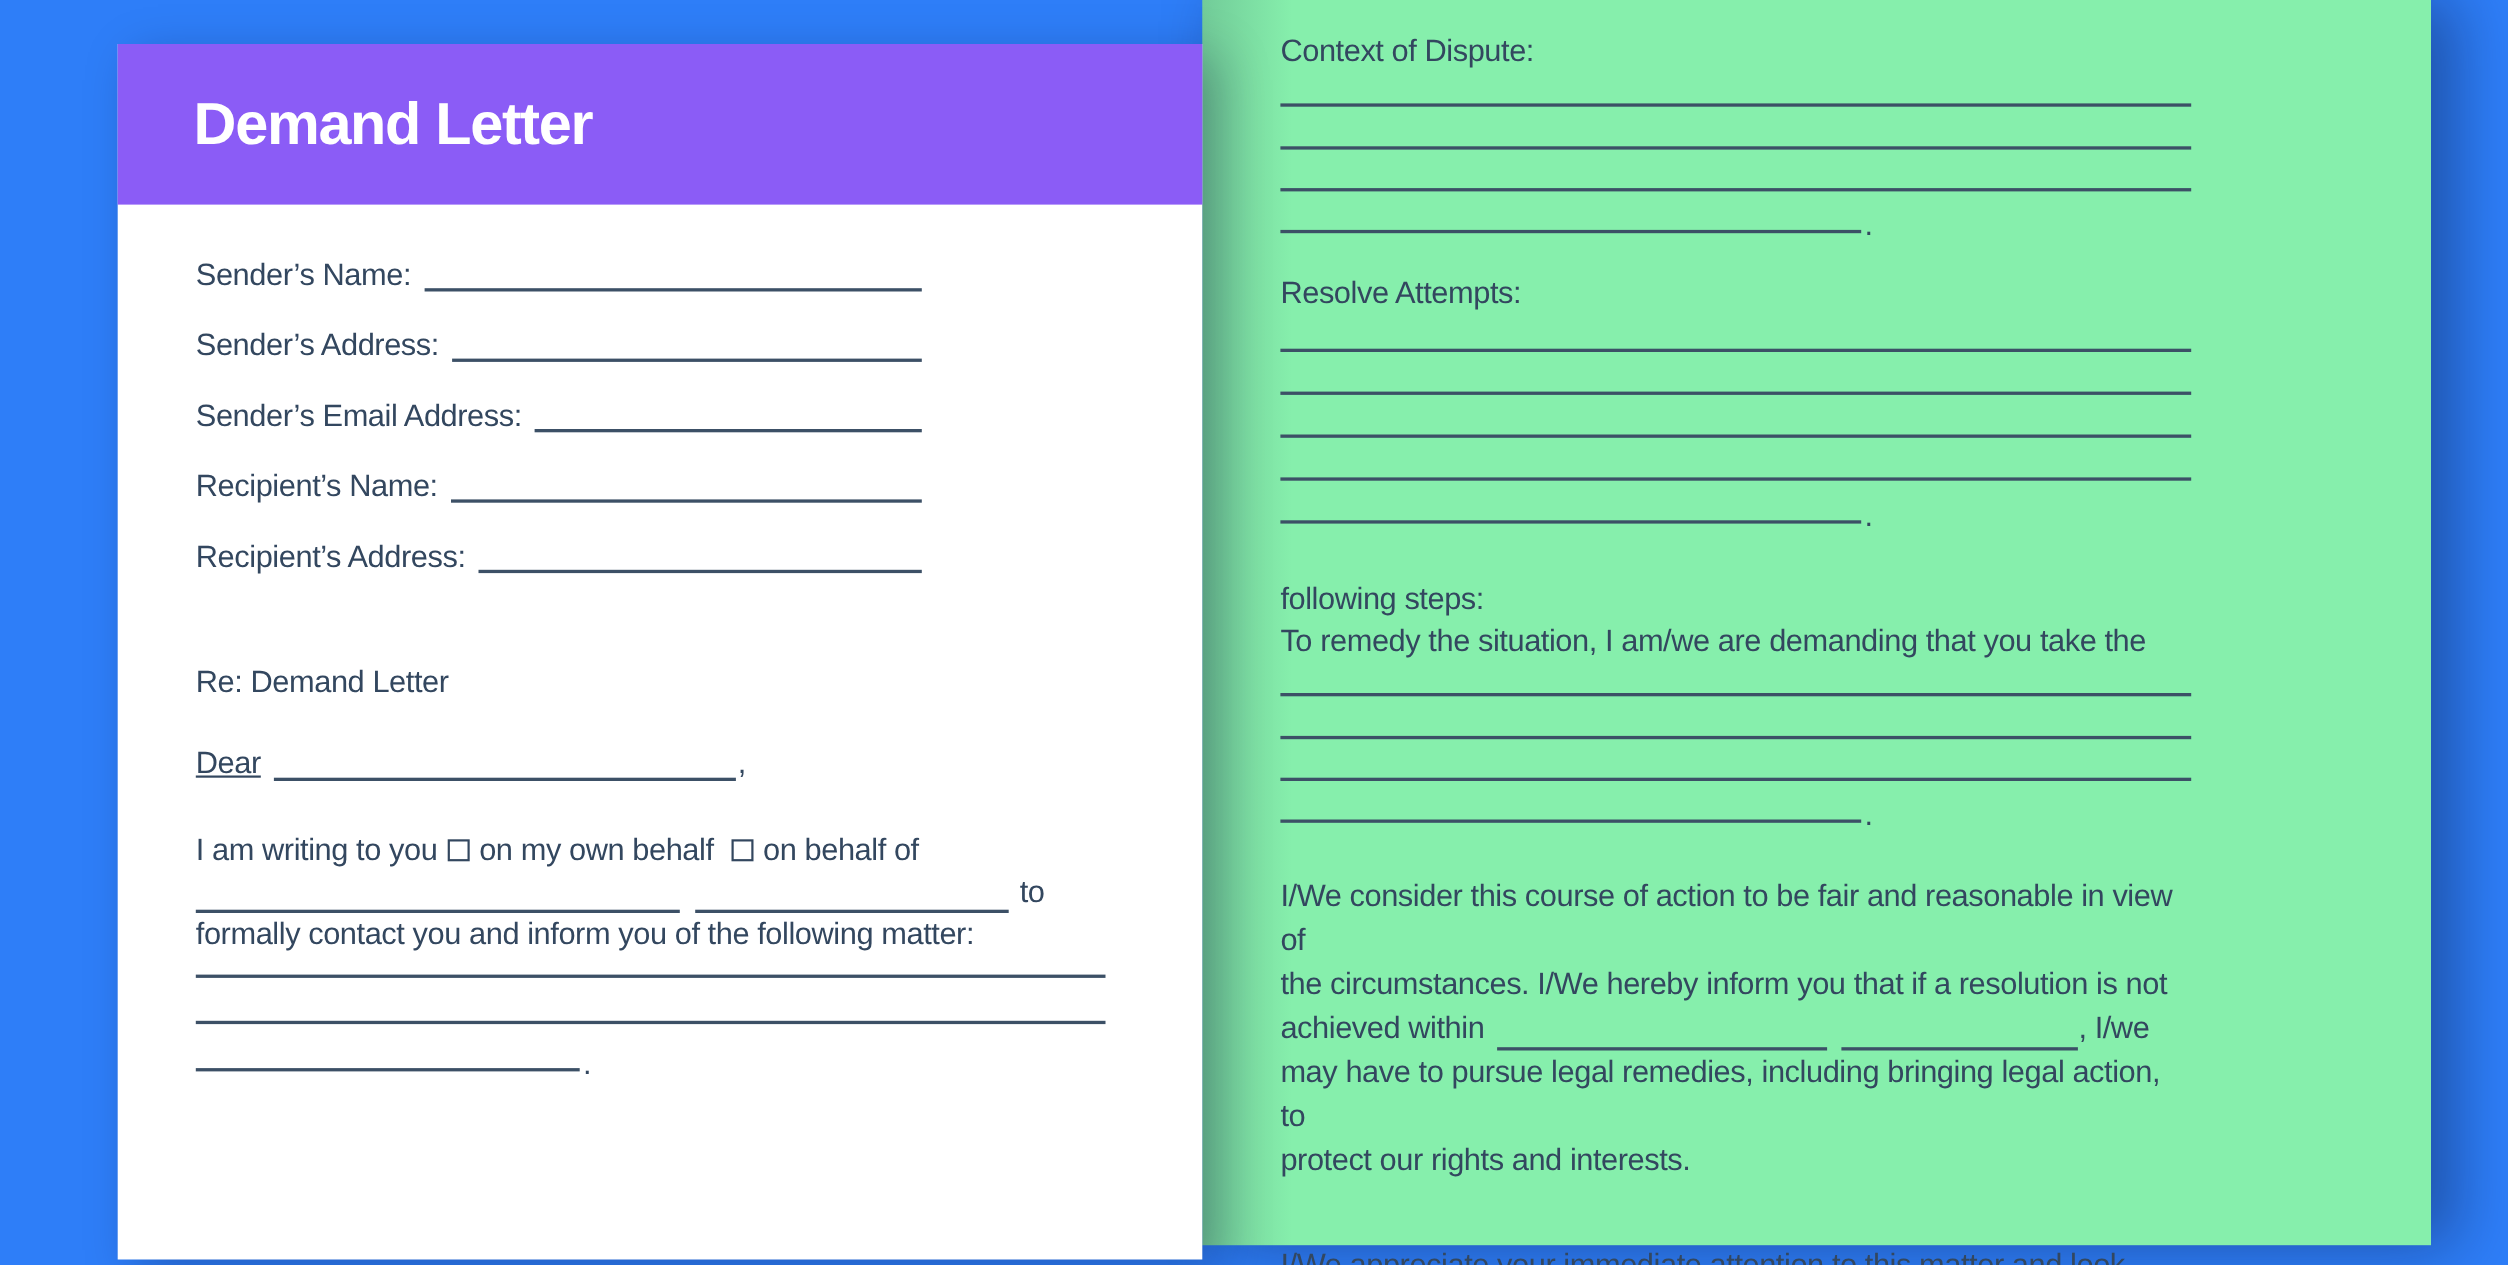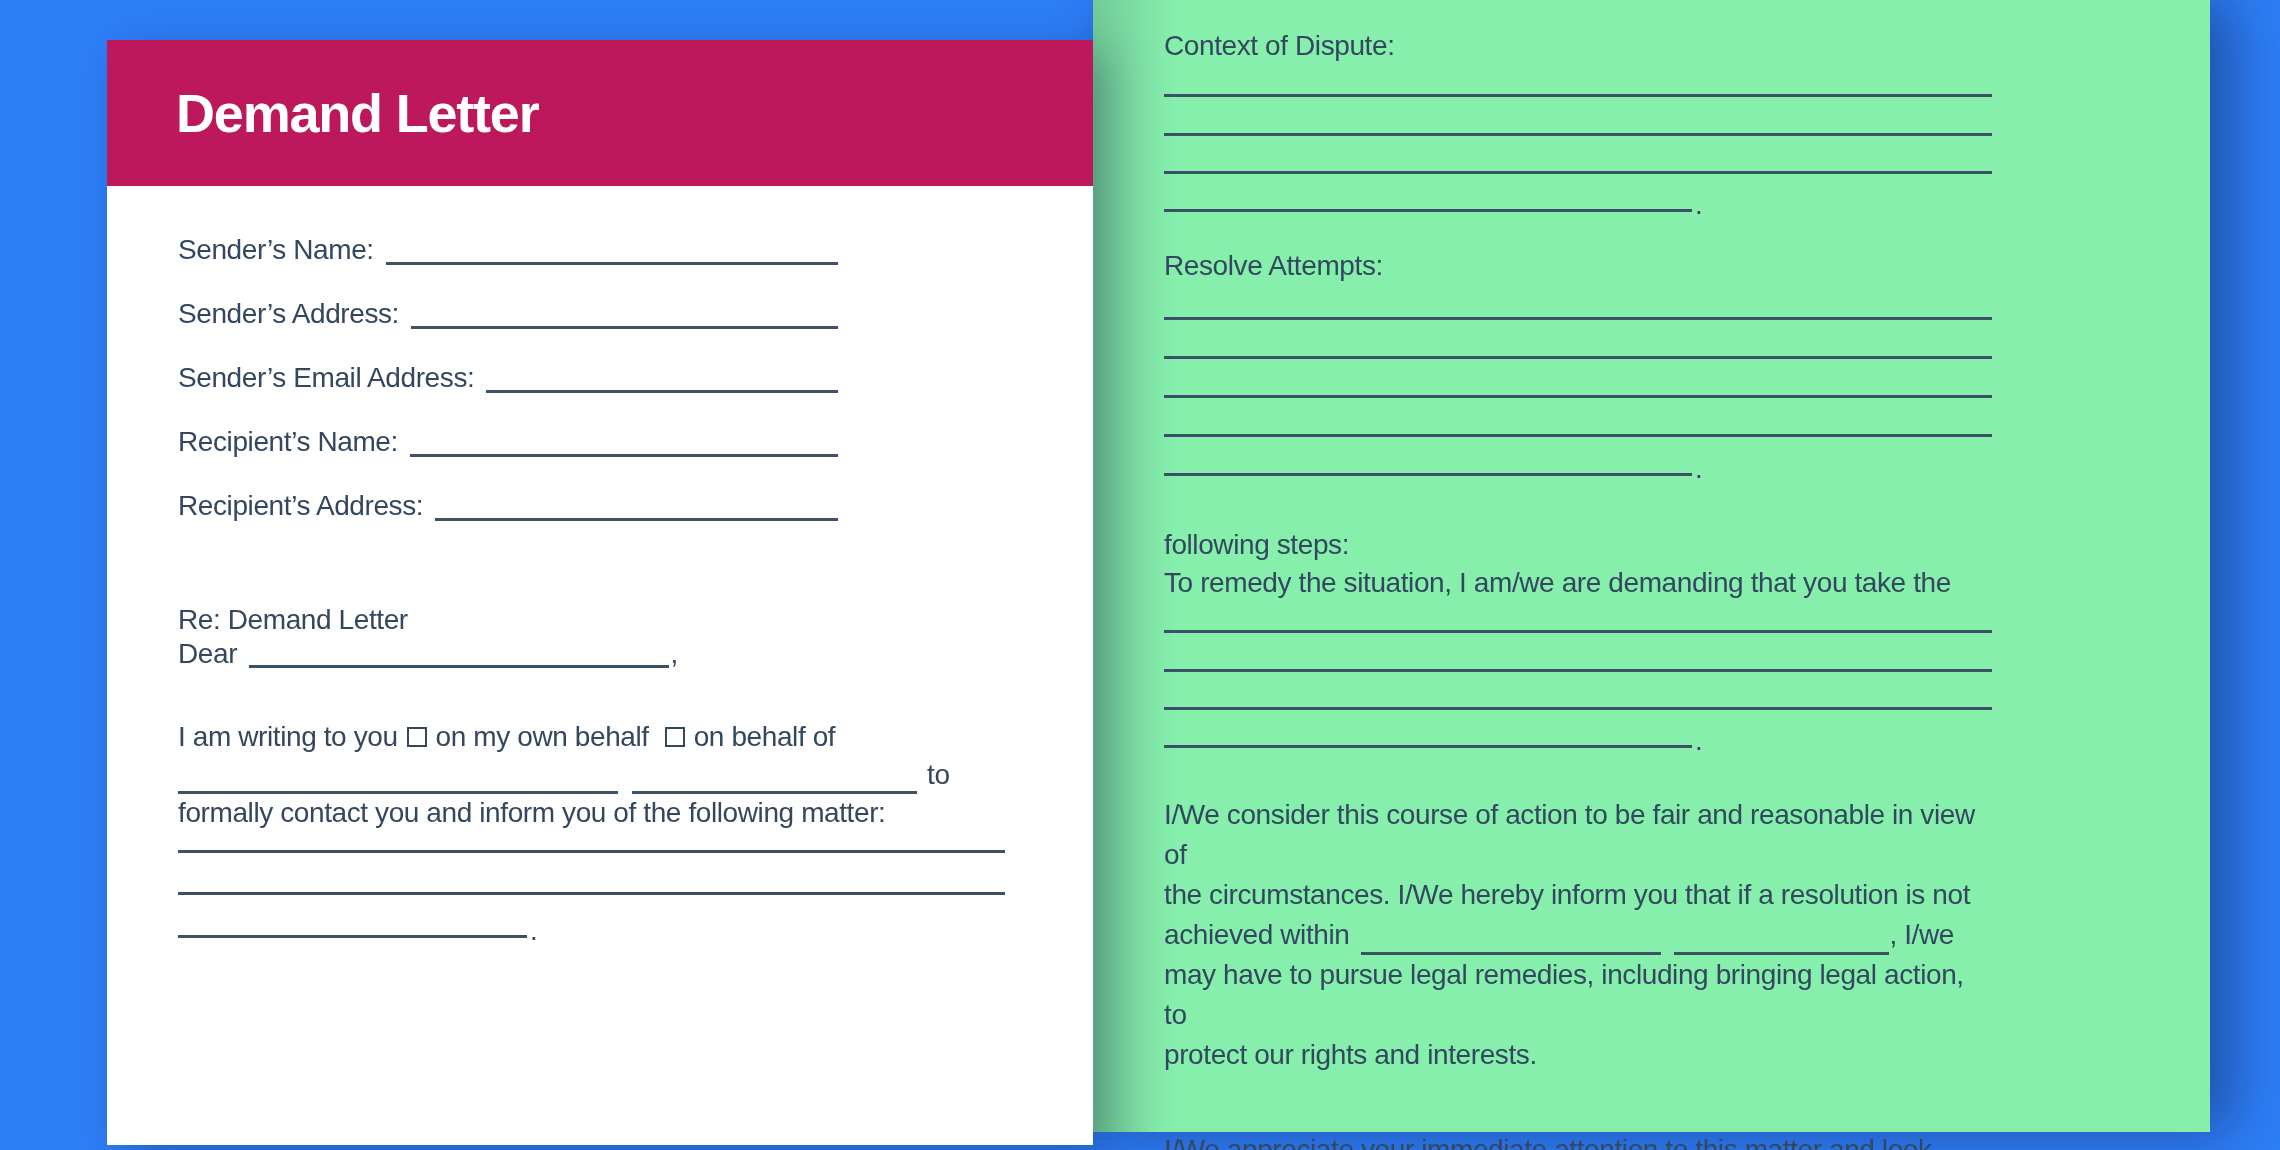--- a/index.html
+++ b/index.html
@@ -26,42 +26,42 @@
     position:absolute; left:71px; top:28px; width:828px;
     font-size:28px; line-height:36px;
   }
   
   .page-left {
     position:absolute; left:107px; top:40px; width:986px; height:1105px;
     background:#ffffff; z-index:2;
     box-shadow:16px 12px 42px rgba(7,16,45,0.28);
   }
   .lp-header {
-    height:146px; background:#be185d;
+    height:146px; background:#8b5cf6;
     display:flex; align-items:center; padding-left:69px;
   }
   .lp-title {
     color:#ffffff; font-size:54px; font-weight:bold; letter-spacing:-1.2px;
   }
   .lp-content {
     padding-left:71px; width:898px; font-size:28px;
   }
   
   .fields { margin-top:46px; }
   .field-row {
     display:flex; align-items:center;
     height:36px; margin-bottom:28px; width:660px;
   }
   .field-row.short { width:305px; }
   .blank {
     flex:1; border-bottom:3px solid #3c5066; margin-left:12px; height:30px;
   }
   
   .re-heading { font-weight:normal; margin-top:78px; line-height:36px; }
-  .dear-row { display:flex; align-items:flex-start; height:36px; width:500px; }
+  .dear-row { display:flex; align-items:flex-end; margin-top:36px; height:36px; width:500px;text-decoration:underline; }
   .dear-row .comma { margin-left:2px; }
   
   .writing-block { margin-top:44px; line-height:38px; }
   .checkbox {
     display:inline-block; width:20px; height:20px;
     border:2.5px solid #33475f; margin:0 9px; vertical-align:-1px;
   }
   .blank-pair-row { display:flex; align-items:flex-end; height:38px; }
   .blank-pair-row .b1 { width:440px; border-bottom:3px solid #3c5066; height:30px; }
   .blank-pair-row .b2 { width:285px; border-bottom:3px solid #3c5066; height:30px; margin-left:14px; }

